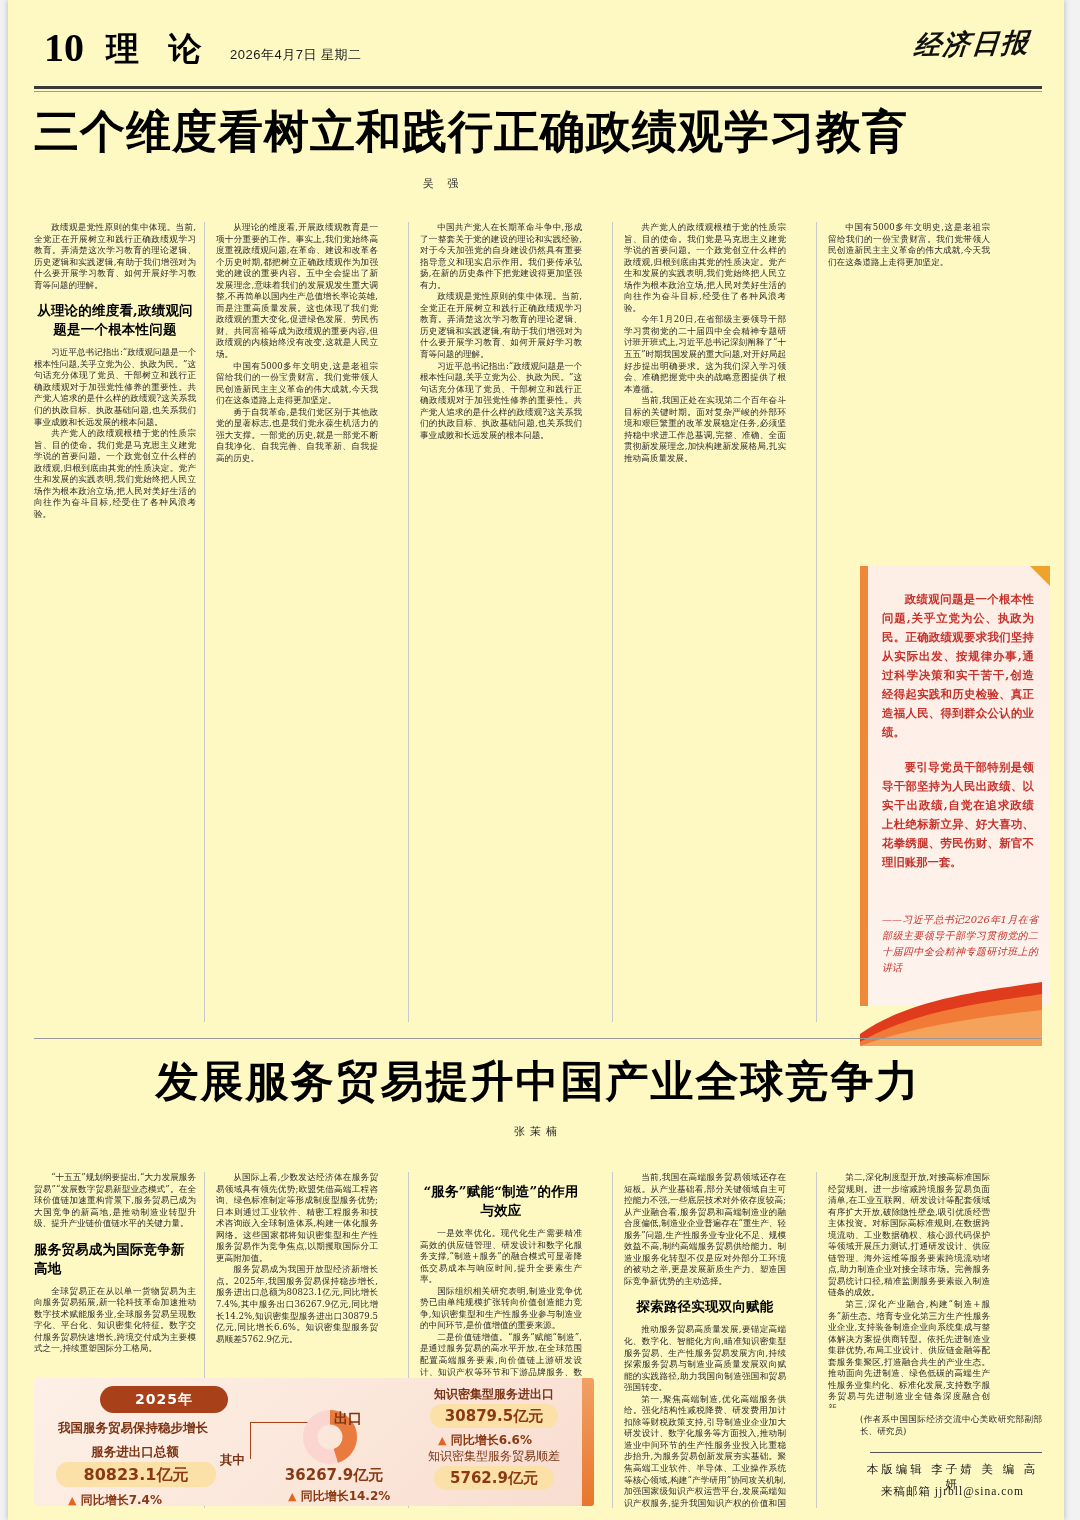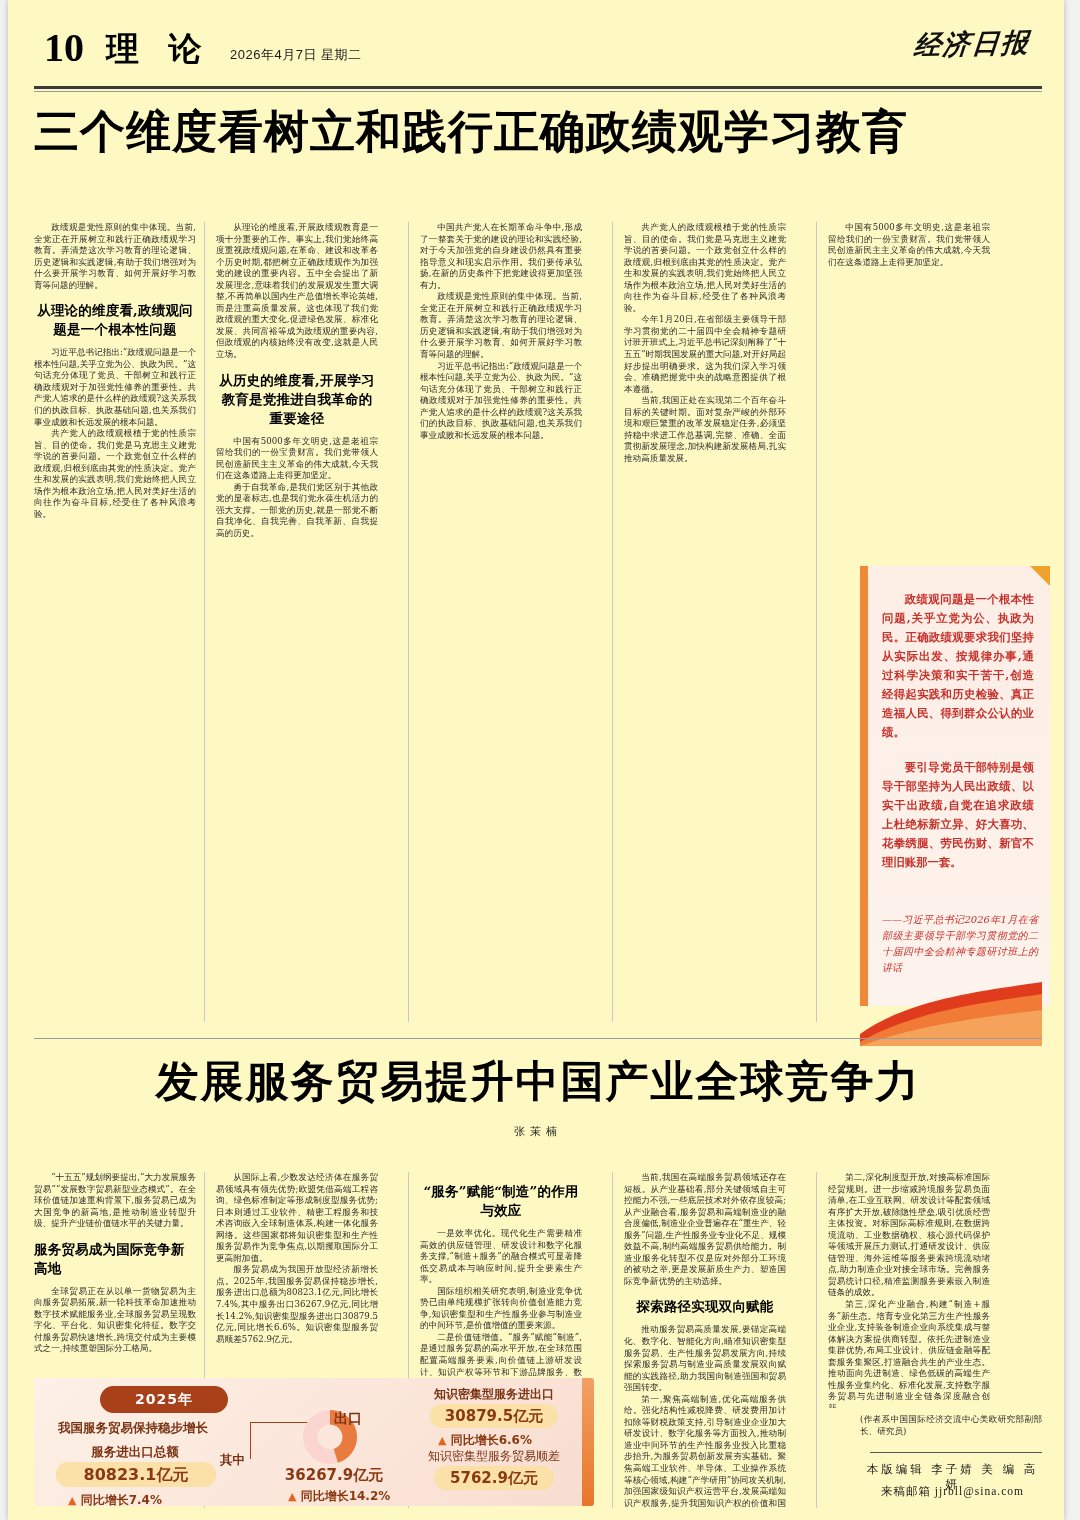--- a/index.html
+++ b/index.html
@@ -216,37 +216,37 @@
     <div class="folio">10</div>
     <div class="section-name">理 论</div>
     <div class="issue-date">2026年4月7日  星期二</div>
     <div class="paper-logo">经济日报</div>
   </div>
   <div class="rule-thick"></div>
   <div class="rule-thin"></div>
 
   <div class="hl1">
     <div class="txt">三个维度看树立和践行正确政绩观学习教育</div>
+    <div class="byline">吴 强</div>
   </div>
 
   <div class="vrule" style="left:196px;top:222px;height:800px;"></div>
   <div class="vrule" style="left:400px;top:222px;height:800px;"></div>
   <div class="vrule" style="left:604px;top:222px;height:800px;"></div>
   <div class="vrule" style="left:808px;top:222px;height:800px;"></div>
 
   <div class="col" style="left:26px;top:222px;width:162px;height:800px;">
     <p>政绩观是党性原则的集中体现。当前,全党正在开展树立和践行正确政绩观学习教育。弄清楚这次学习教育的理论逻辑、历史逻辑和实践逻辑,有助于我们增强对为什么要开展学习教育、如何开展好学习教育等问题的理解。</p>
     <span class="sub">从理论的维度看,政绩观问题是一个根本性问题</span>
     <p>习近平总书记指出:“政绩观问题是一个根本性问题,关乎立党为公、执政为民。”这句话充分体现了党员、干部树立和践行正确政绩观对于加强党性修养的重要性。共产党人追求的是什么样的政绩观?这关系我们的执政目标、执政基础问题,也关系我们事业成败和长远发展的根本问题。</p>
     <p>共产党人的政绩观根植于党的性质宗旨、目的使命。我们党是马克思主义建党学说的首要问题。一个政党创立什么样的政绩观,归根到底由其党的性质决定。党产生和发展的实践表明,我们党始终把人民立场作为根本政治立场,把人民对美好生活的向往作为奋斗目标,经受住了各种风浪考验。</p>
   </div>
 
   <div class="col" style="left:208px;top:222px;width:162px;height:800px;">
-    <p>从理论的维度看,开展政绩观教育是一项十分重要的工作。事实上,我们党始终高度重视政绩观问题,在革命、建设和改革各个历史时期,都把树立正确政绩观作为加强党的建设的重要内容。五中全会提出了新发展理念,意味着我们的发展观发生重大调整,不再简单以国内生产总值增长率论英雄,而是注重高质量发展。这也体现了我们党政绩观的重大变化,促进绿色发展、标准化发展、共同富裕等成为政绩观的重要内容,但政绩观的内核始终没有改变,这就是人民立场。</p>
-    <span class="sub">从历史的维度看,开展学习教育是党推进自我革命的重要途径</span>
+    <p>从理论的维度看,开展政绩观教育是一项十分重要的工作。事实上,我们党始终高度重视政绩观问题,在革命、建设和改革各个历史时期,都把树立正确政绩观作为加强党的建设的重要内容。五中全会提出了新发展理念,意味着我们的发展观发生重大调整,不再简单以国内生产总值增长率论英雄,而是注重高质量发展。这也体现了我们党政绩观的重大变化,促进绿色发展、劳民伤财、共同富裕等成为政绩观的重要内容,但政绩观的内核始终没有改变,这就是人民立场。</p>
     <p>中国有5000多年文明史,这是老祖宗留给我们的一份宝贵财富。我们党带领人民创造新民主主义革命的伟大成就,今天我们在这条道路上走得更加坚定。</p>
     <p>勇于自我革命,是我们党区别于其他政党的显著标志,也是我们党永葆生机活力的强大支撑。一部党的历史,就是一部党不断自我净化、自我完善、自我革新、自我提高的历史。</p>
   </div>
 
   <div class="col" style="left:412px;top:222px;width:162px;height:800px;">
     <p>中国共产党人在长期革命斗争中,形成了一整套关于党的建设的理论和实践经验,对于今天加强党的自身建设仍然具有重要指导意义和现实启示作用。我们要传承弘扬,在新的历史条件下把党建设得更加坚强有力。</p>
     <p>政绩观是党性原则的集中体现。当前,全党正在开展树立和践行正确政绩观学习教育。弄清楚这次学习教育的理论逻辑、历史逻辑和实践逻辑,有助于我们增强对为什么要开展学习教育、如何开展好学习教育等问题的理解。</p>
     <p>习近平总书记指出:“政绩观问题是一个根本性问题,关乎立党为公、执政为民。”这句话充分体现了党员、干部树立和践行正确政绩观对于加强党性修养的重要性。共产党人追求的是什么样的政绩观?这关系我们的执政目标、执政基础问题,也关系我们事业成败和长远发展的根本问题。</p>
   </div>
 

